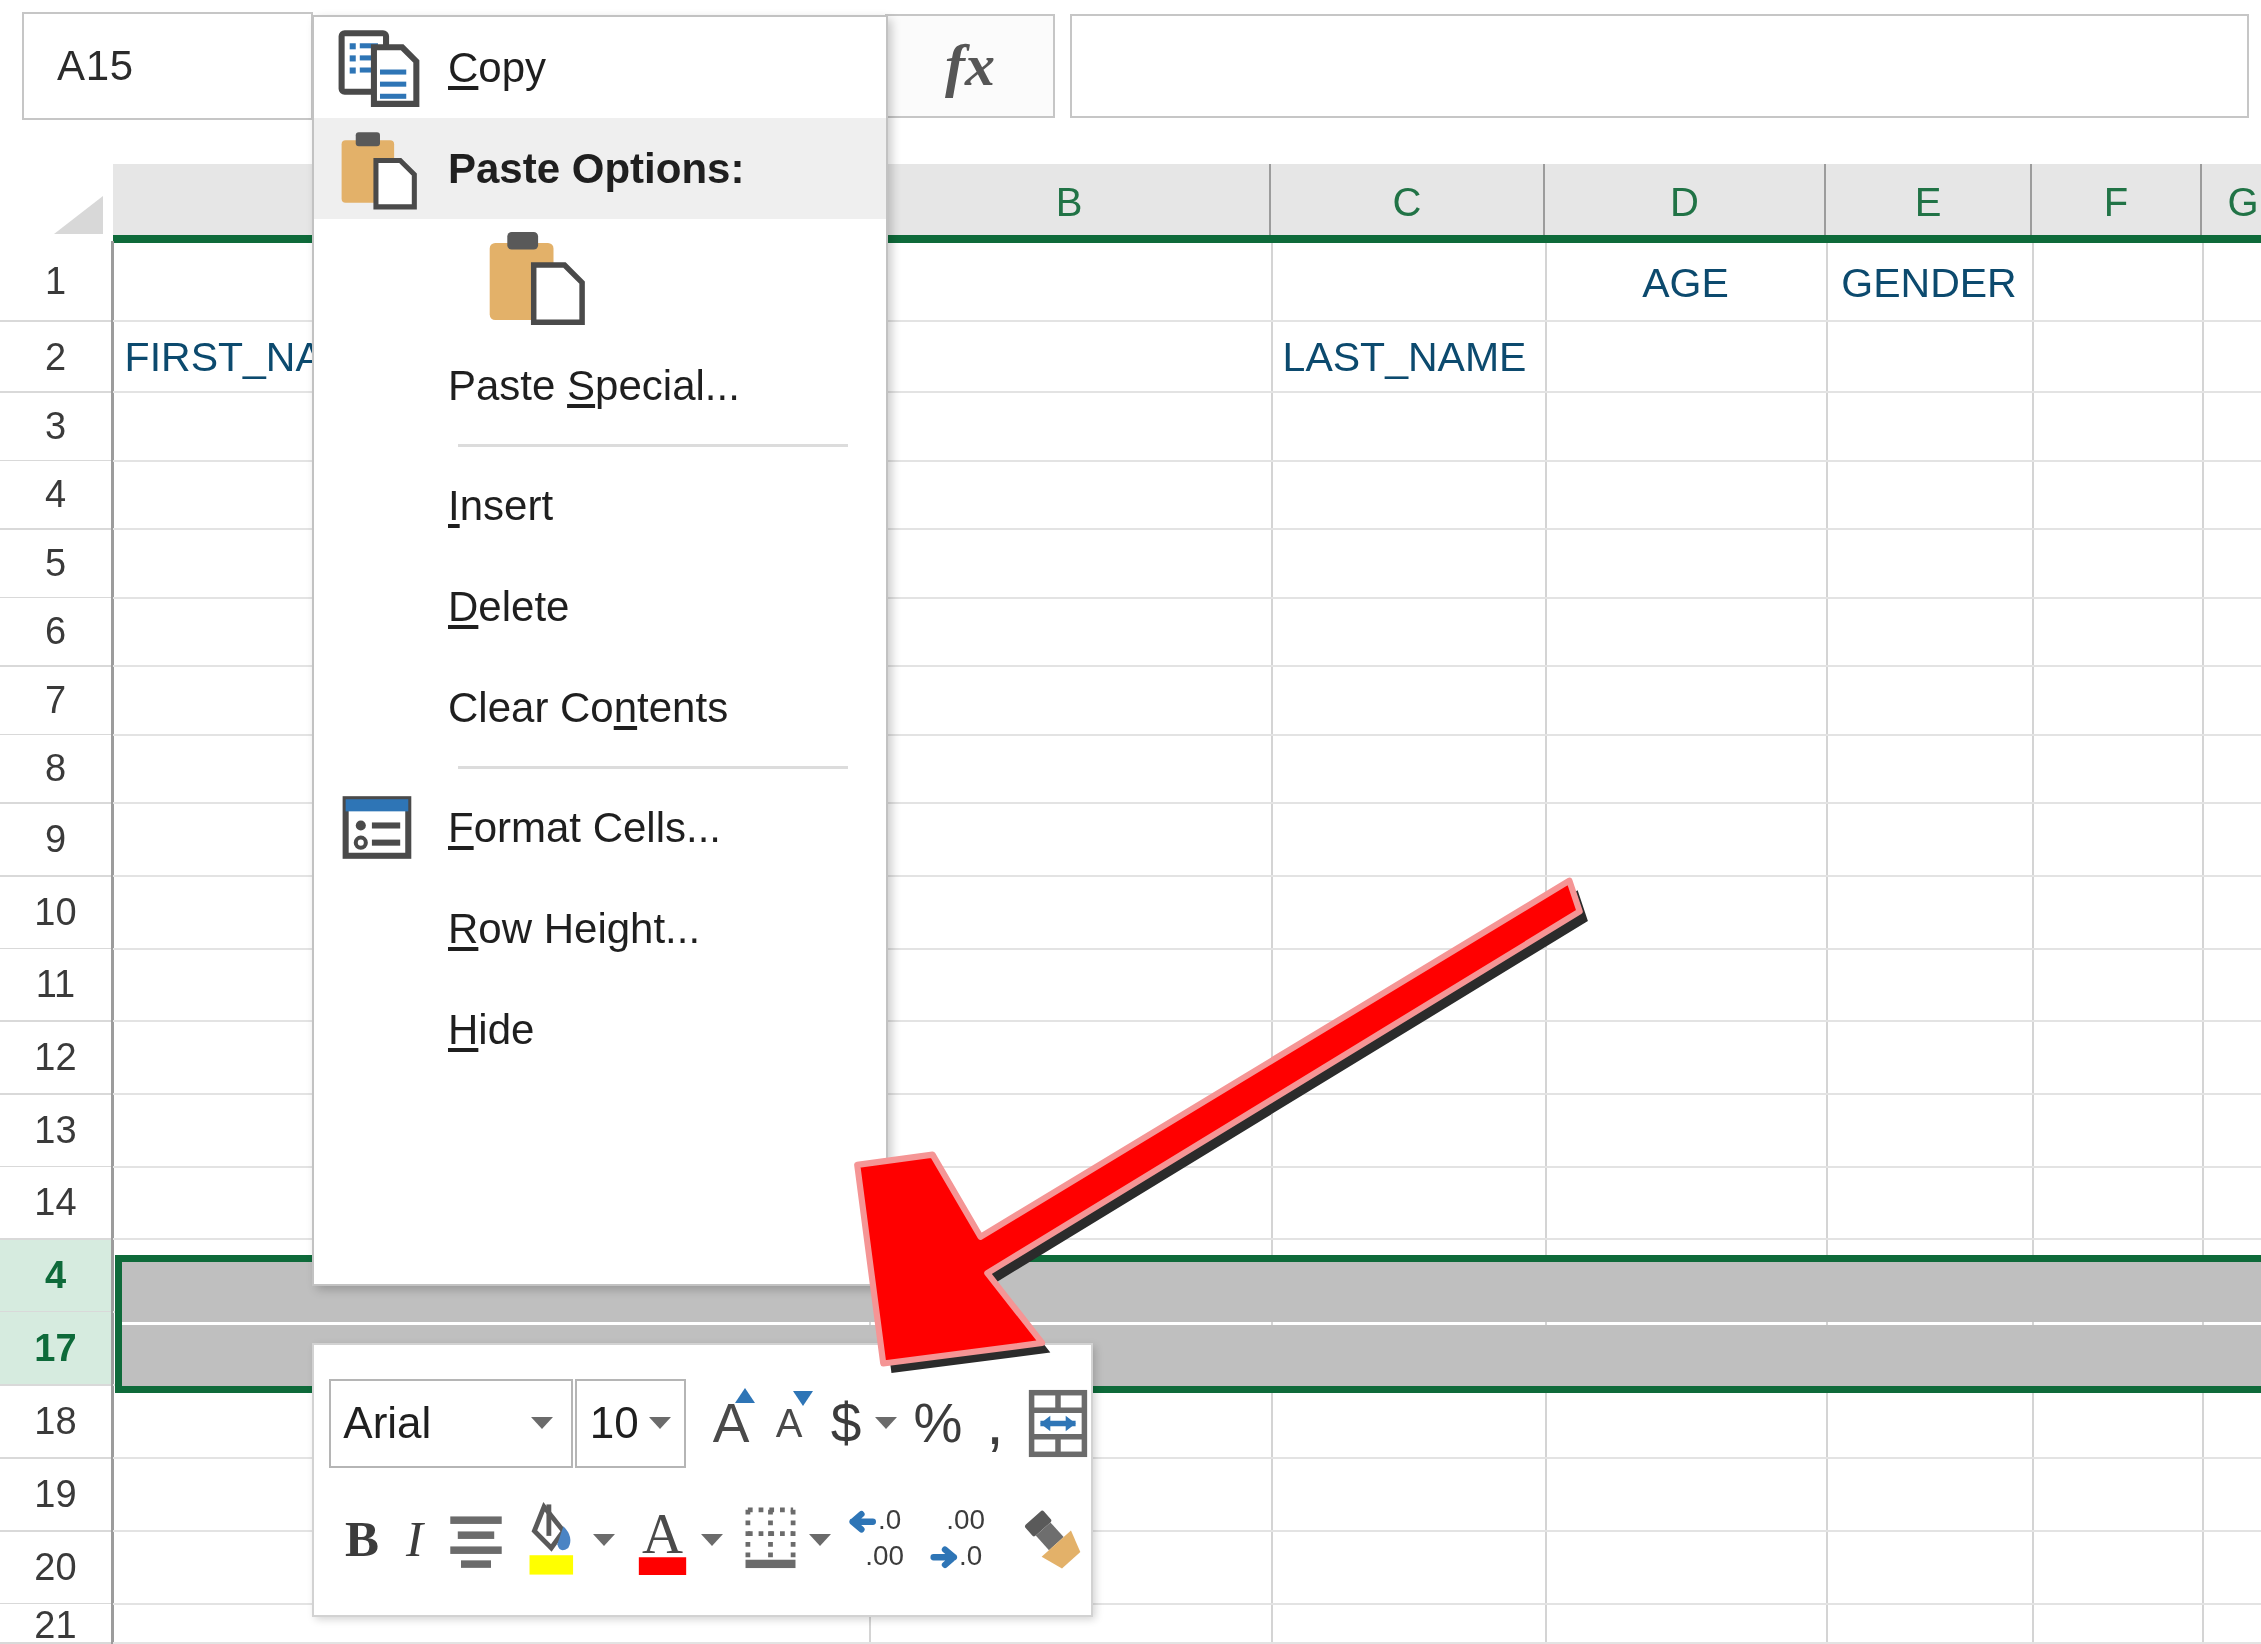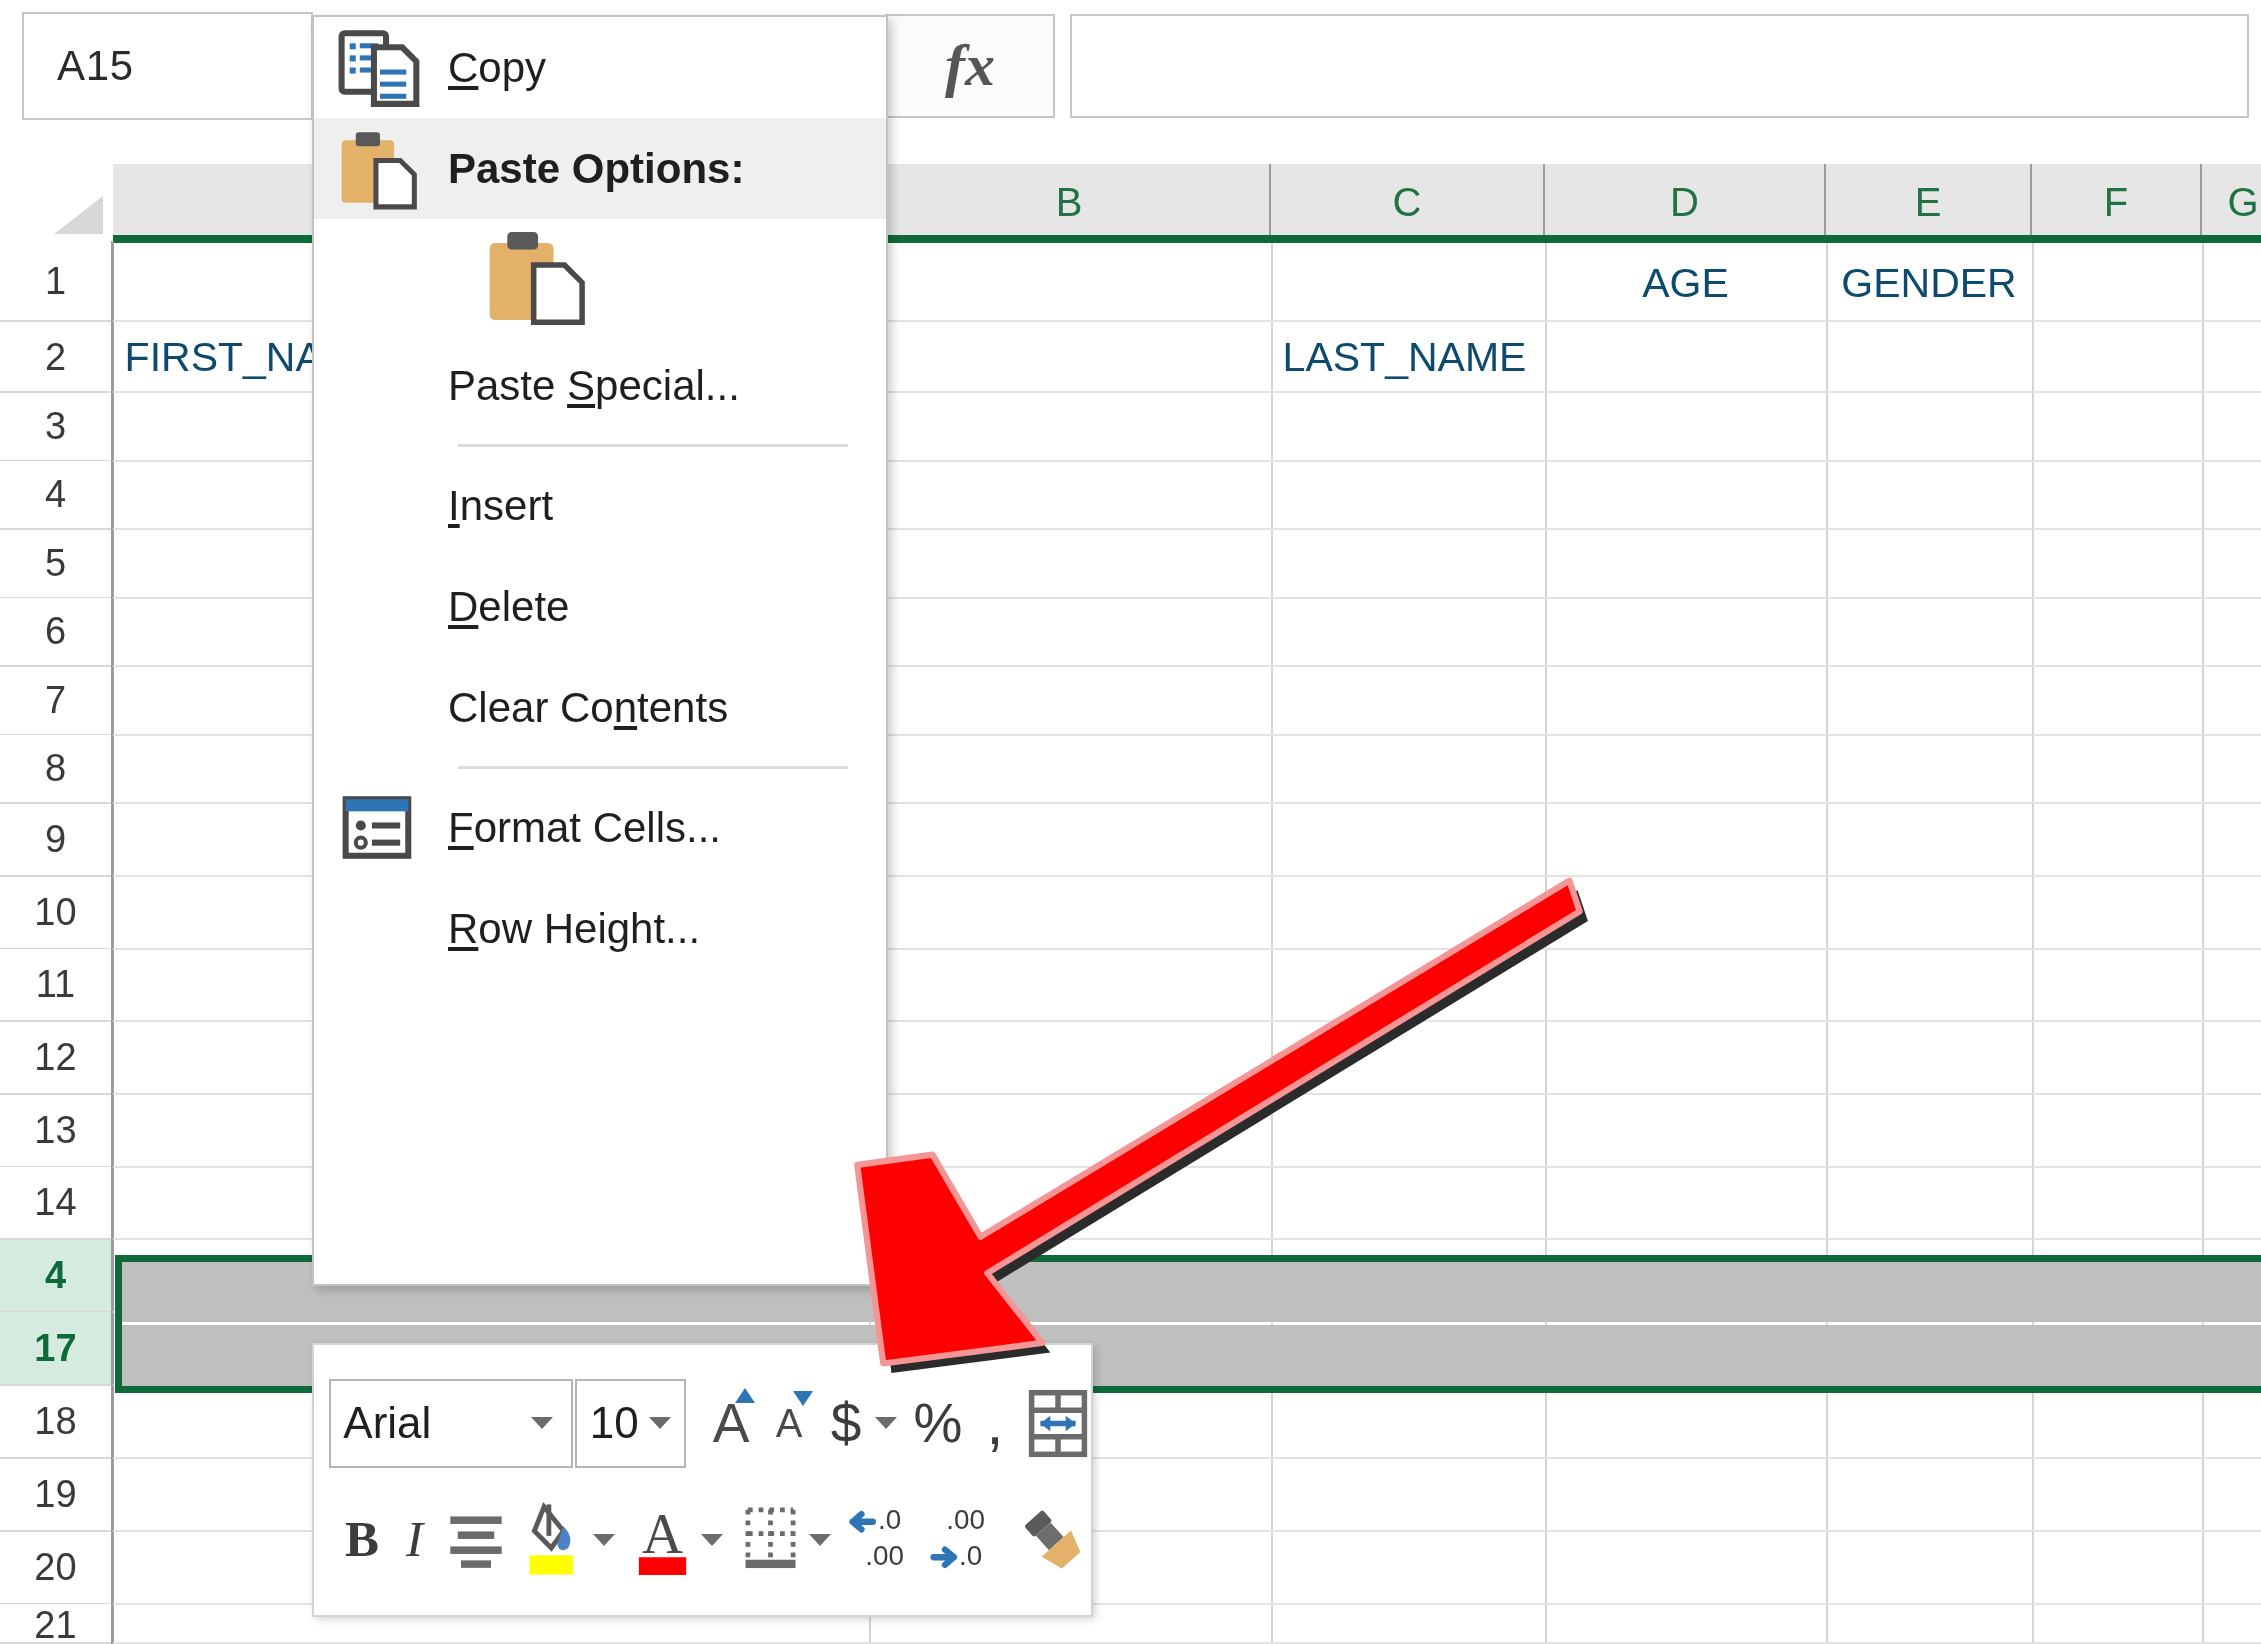--- a/index.html
+++ b/index.html
@@ -360,20 +360,24 @@
       </svg>
     </div>
     <span class="lbl"><u>F</u>ormat Cells...</span>
   </div>
 
   <div class="mi">
     <div class="icoslot"></div>
     <span class="lbl"><u>R</u>ow Height...</span>
   </div>
 
+  <div class="mi">
+    <div class="icoslot"></div>
+    <span class="lbl"><u>H</u>ide</span>
+  </div>
 
 </div>
 
 <div class="abs" id="minibar">
 
   <div class="mtrow" style="top:31.5px;height:93px;">
     <div class="combo" style="margin-left:15px;width:269px;">
       <span class="cv">Arial</span>
       <span class="caret" style="position:absolute;right:18px;"></span>
     </div>

